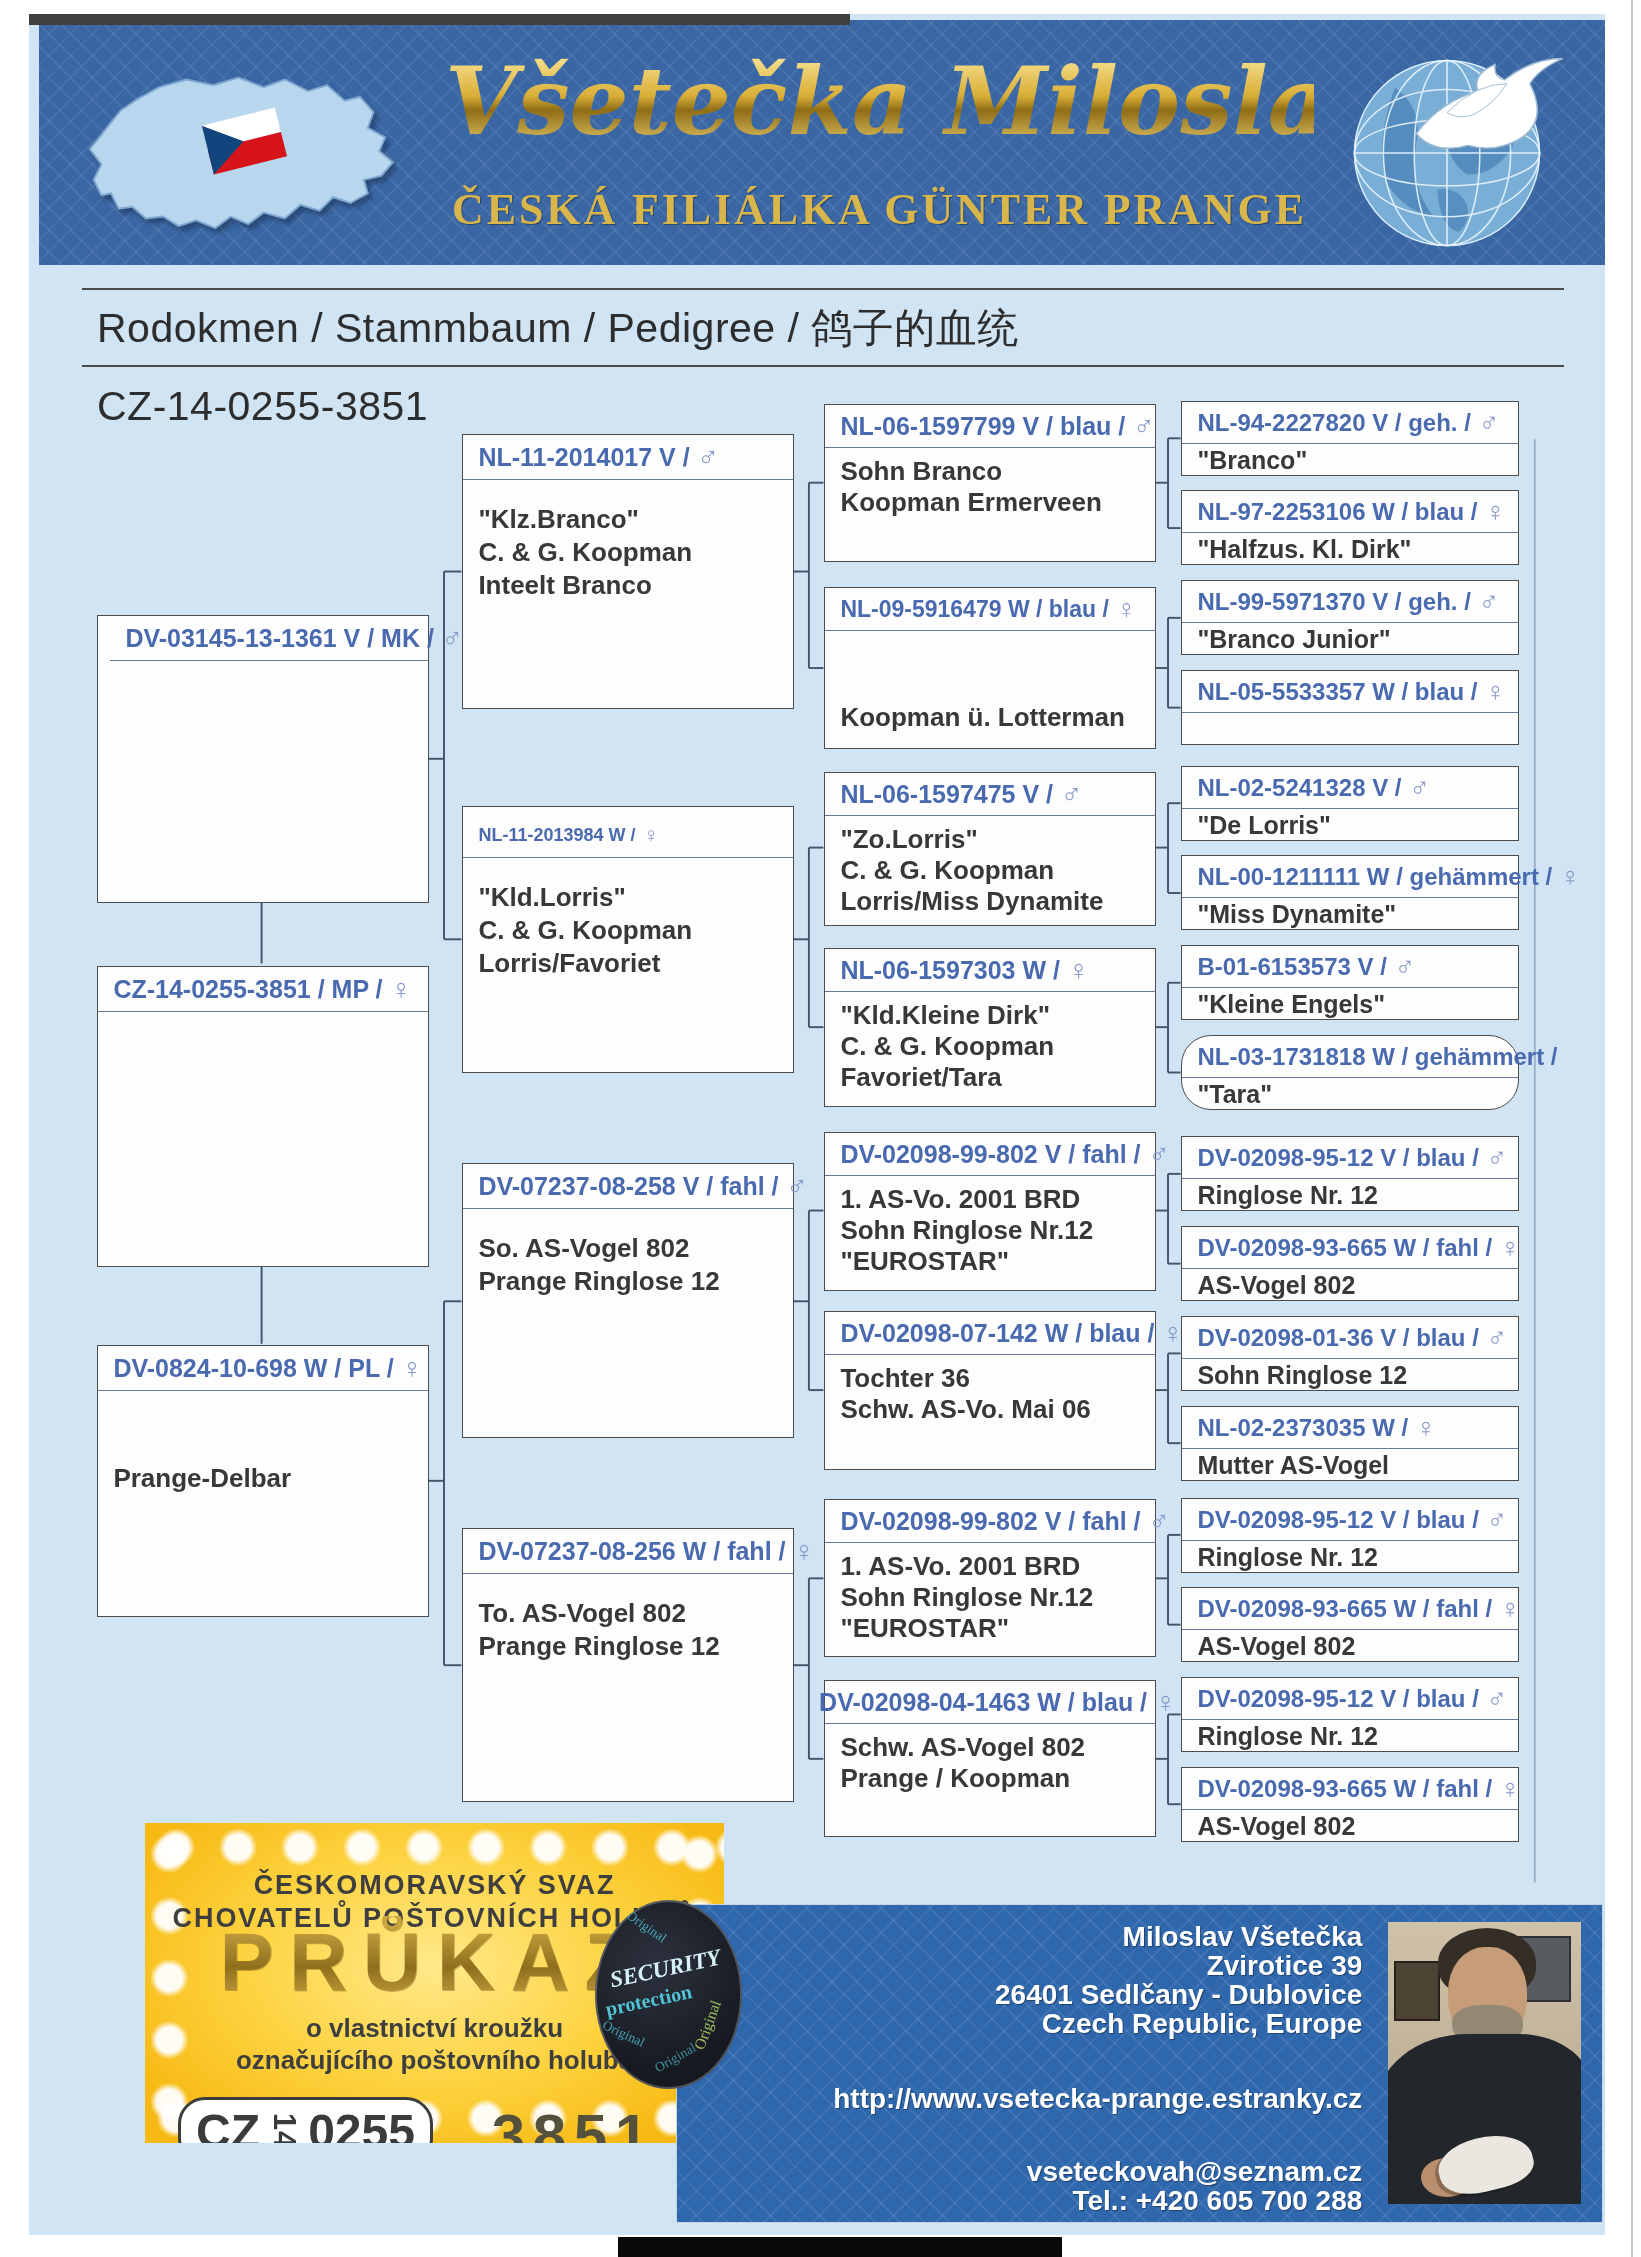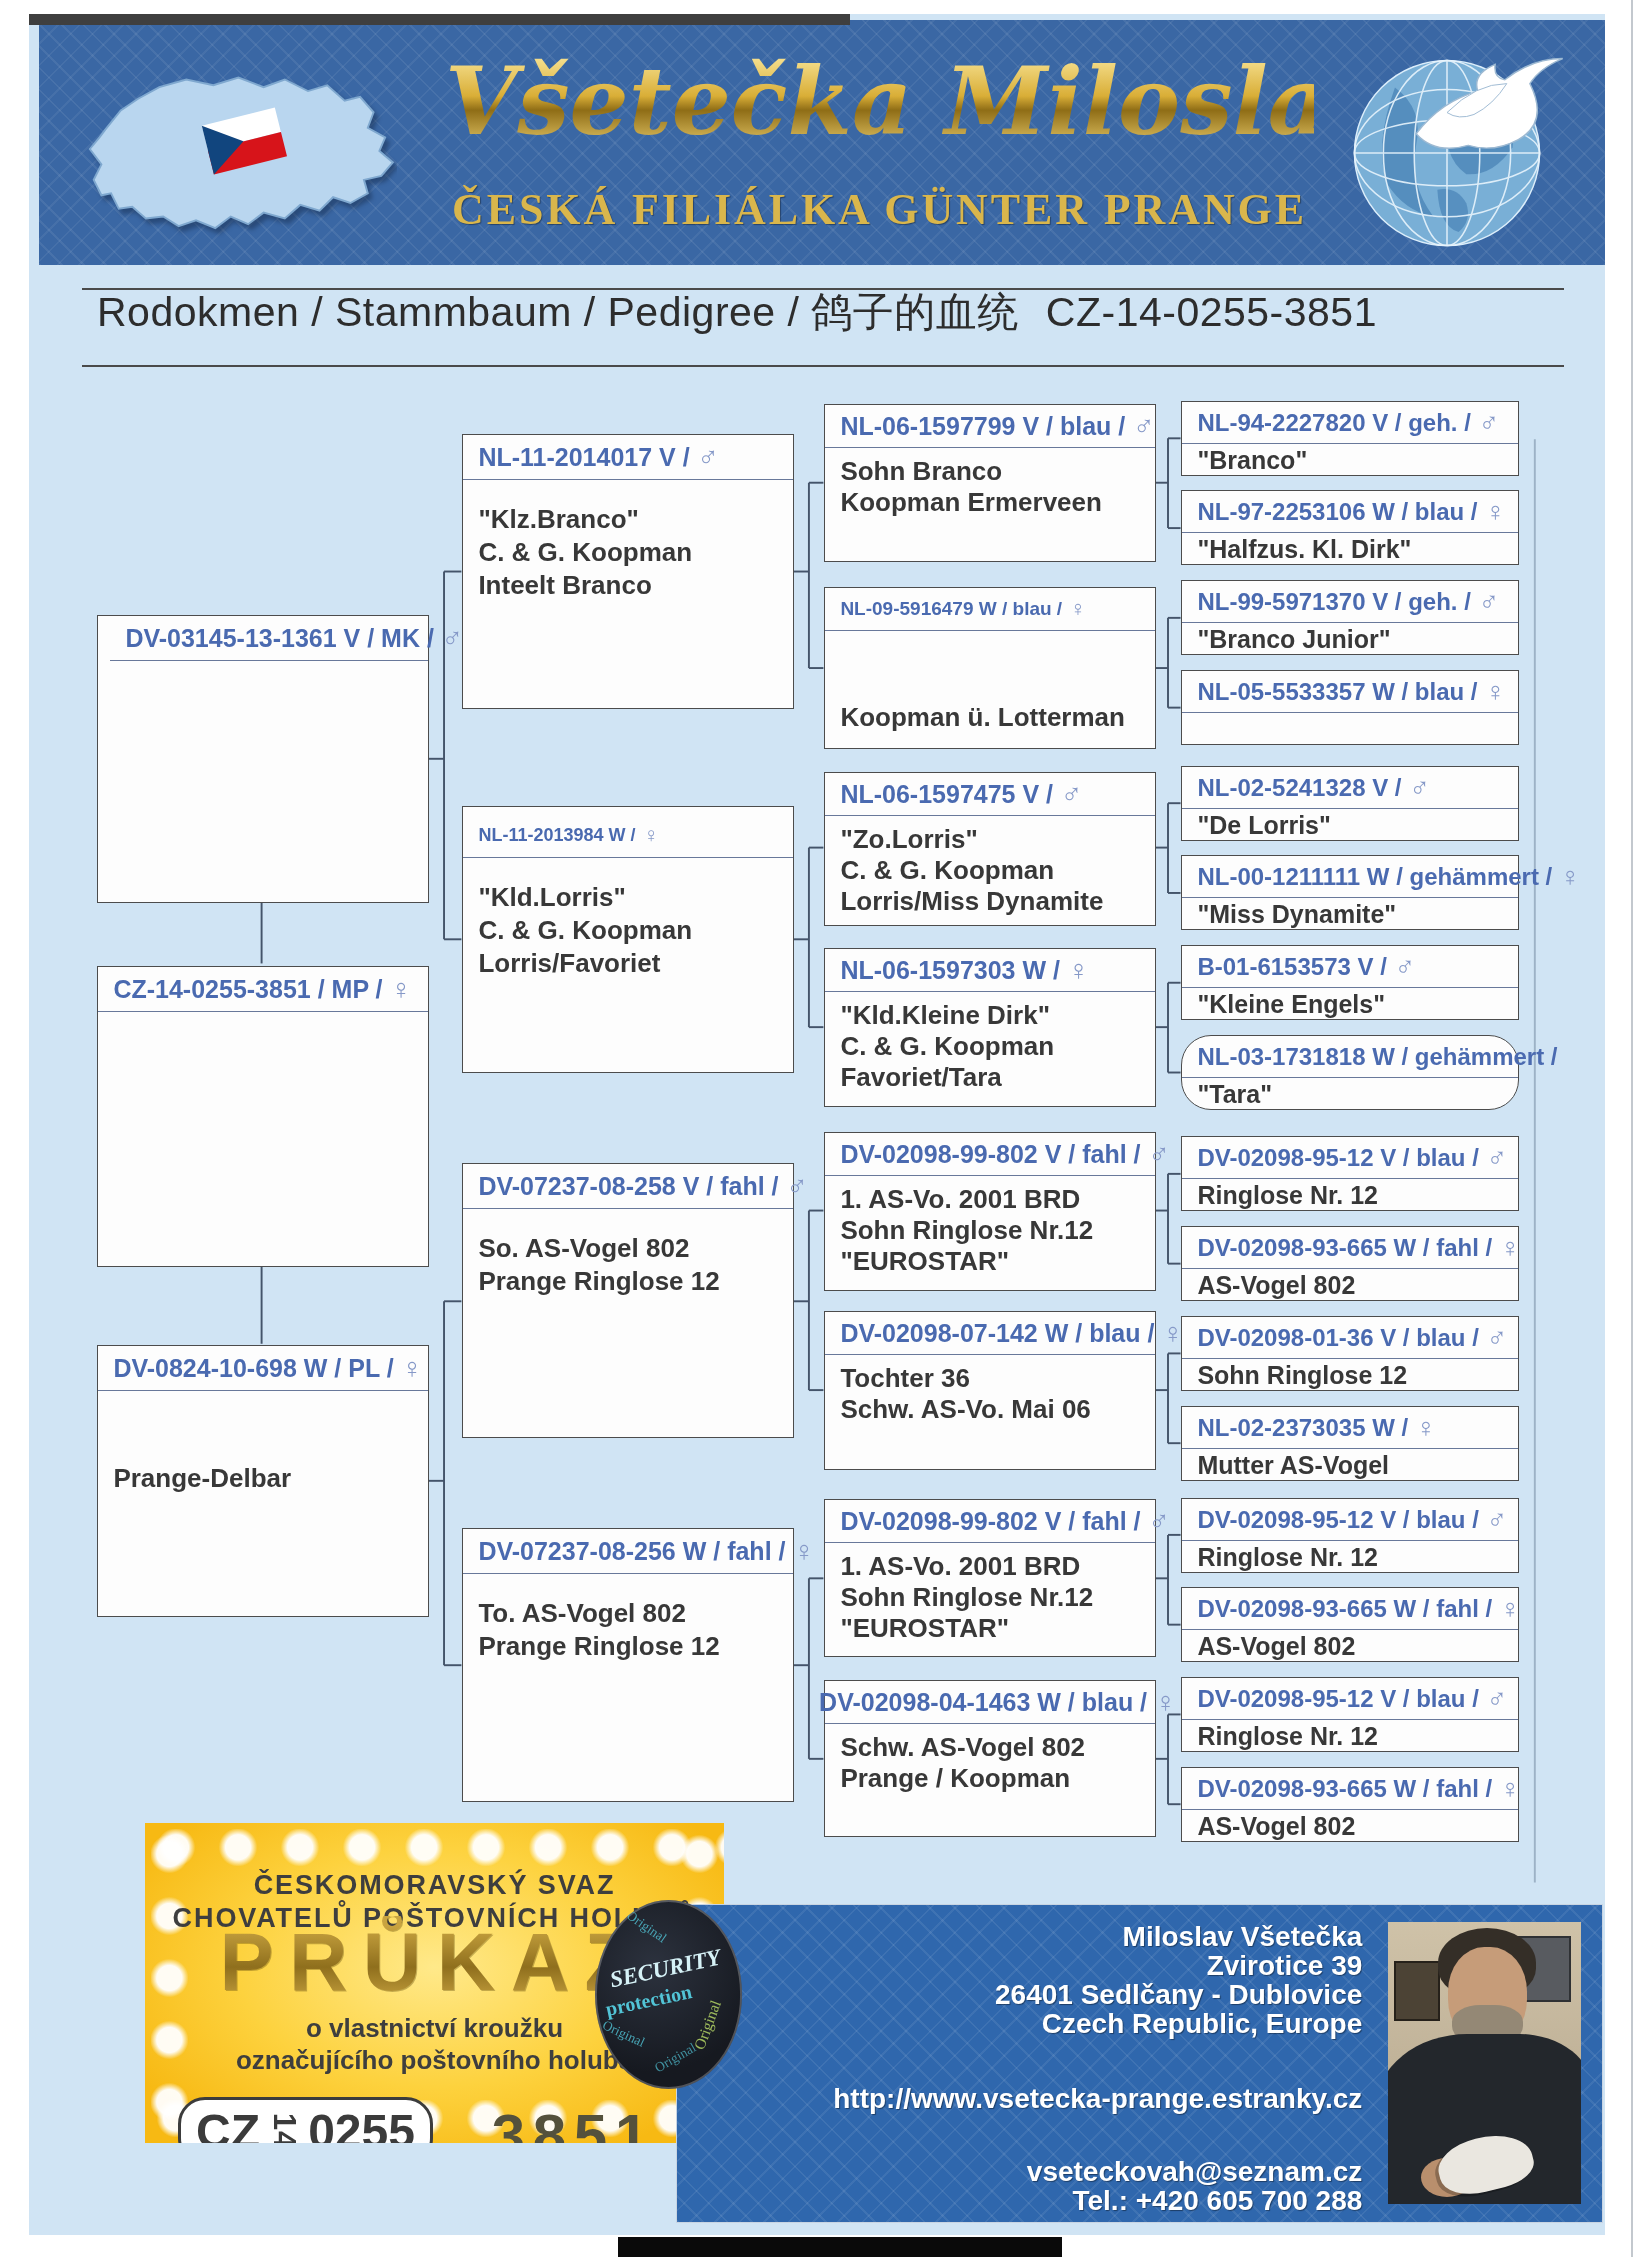--- a/index.html
+++ b/index.html
@@ -15,22 +15,22 @@
   .brand-script{position:absolute;left:406px;top:27px;width:869px;text-align:center;
         font-family:"DejaVu Serif",serif;font-style:italic;font-weight:700;font-size:93px;
         background:linear-gradient(180deg,#f9e69a 5%,#d9ae37 45%,#8f6d16 58%,#eccf6f 95%);
         -webkit-background-clip:text;background-clip:text;color:transparent;white-space:nowrap;}
   .brand-sub{position:absolute;left:406px;top:164px;width:869px;text-align:center;
         font-family:"Liberation Serif",serif;font-size:44px;font-weight:700;letter-spacing:2.9px;
         color:#d9b64c;text-shadow:1px 1px 1px rgba(0,0,0,.35);white-space:nowrap;}
 
   
   .rule{position:absolute;left:82px;width:1482px;height:1.9px;background:#4a4a4a;}
-  .titlebar{position:absolute;left:97px;top:285px;width:1468px;display:flex;align-items:baseline;gap:27px;
-        font-size:41px;color:#2d2d2d;letter-spacing:0.5px;white-space:nowrap;}
+  .titlebar{position:absolute;left:97px;top:301px;width:1468px;display:flex;align-items:baseline;gap:27px;
+        font-size:41px;color:#2d2d2d;letter-spacing:0.5px;white-space:nowrap;flex-direction:column;}
 
   
   .pbox{position:absolute;background:#fdfdfd;border:1.9px solid #4c4c4c;box-sizing:border-box;}
   .pbox-h{border-bottom:1.9px solid #68789a;display:flex;align-items:center;padding:0 0 0 15.4px;
         white-space:nowrap;overflow:visible;font-weight:700;}
   .pbox-h .ring{color:#4a6ab0;}
   .pbox-h .sex{color:#8699c8;font-weight:400;margin-left:7.7px;font-size:1.15em;line-height:0;}
   .pbox-b{padding:13.5px 5.8px 0 15.4px;font-weight:700;color:#383838;}
   .pbox-b .bl{white-space:nowrap;}
 
@@ -286,21 +286,21 @@
         <div class="pbox-h" style="height: 42px; font-size: 25px;">
           <span class="ring">NL-06-1597799 V / blau /</span>
           <span class="sex">♂</span>
         </div>
         <div class="pbox-b" style="font-size: 26px; line-height: 31px; padding-top: 7.7px;">
           <div class="bl">Sohn Branco</div>
           <div class="bl">Koopman Ermerveen</div>
         </div>
       </div>
       <div class="pbox" style="left: 824px; top: 587px; width: 332px; height: 162px;">
-        <div class="pbox-h" style="height: 42px; font-size: 19px;">
+        <div class="pbox-h" style="height: 42px; font-size: 23px;">
           <span class="ring">NL-09-5916479 W / blau /</span>
           <span class="sex">♀</span>
         </div>
         <div class="pbox-b" style="font-size: 26px; line-height: 31px; padding-top: 0px; display: flex; flex-direction: column; justify-content: flex-end; height: 102px;">
           <div class="bl">Koopman ü. Lotterman</div>
         </div>
       </div>
       <div class="pbox" style="left: 824px; top: 772px; width: 332px; height: 154px;">
         <div class="pbox-h" style="height: 42px; font-size: 25px;">
           <span class="ring">NL-06-1597475 V /</span>

